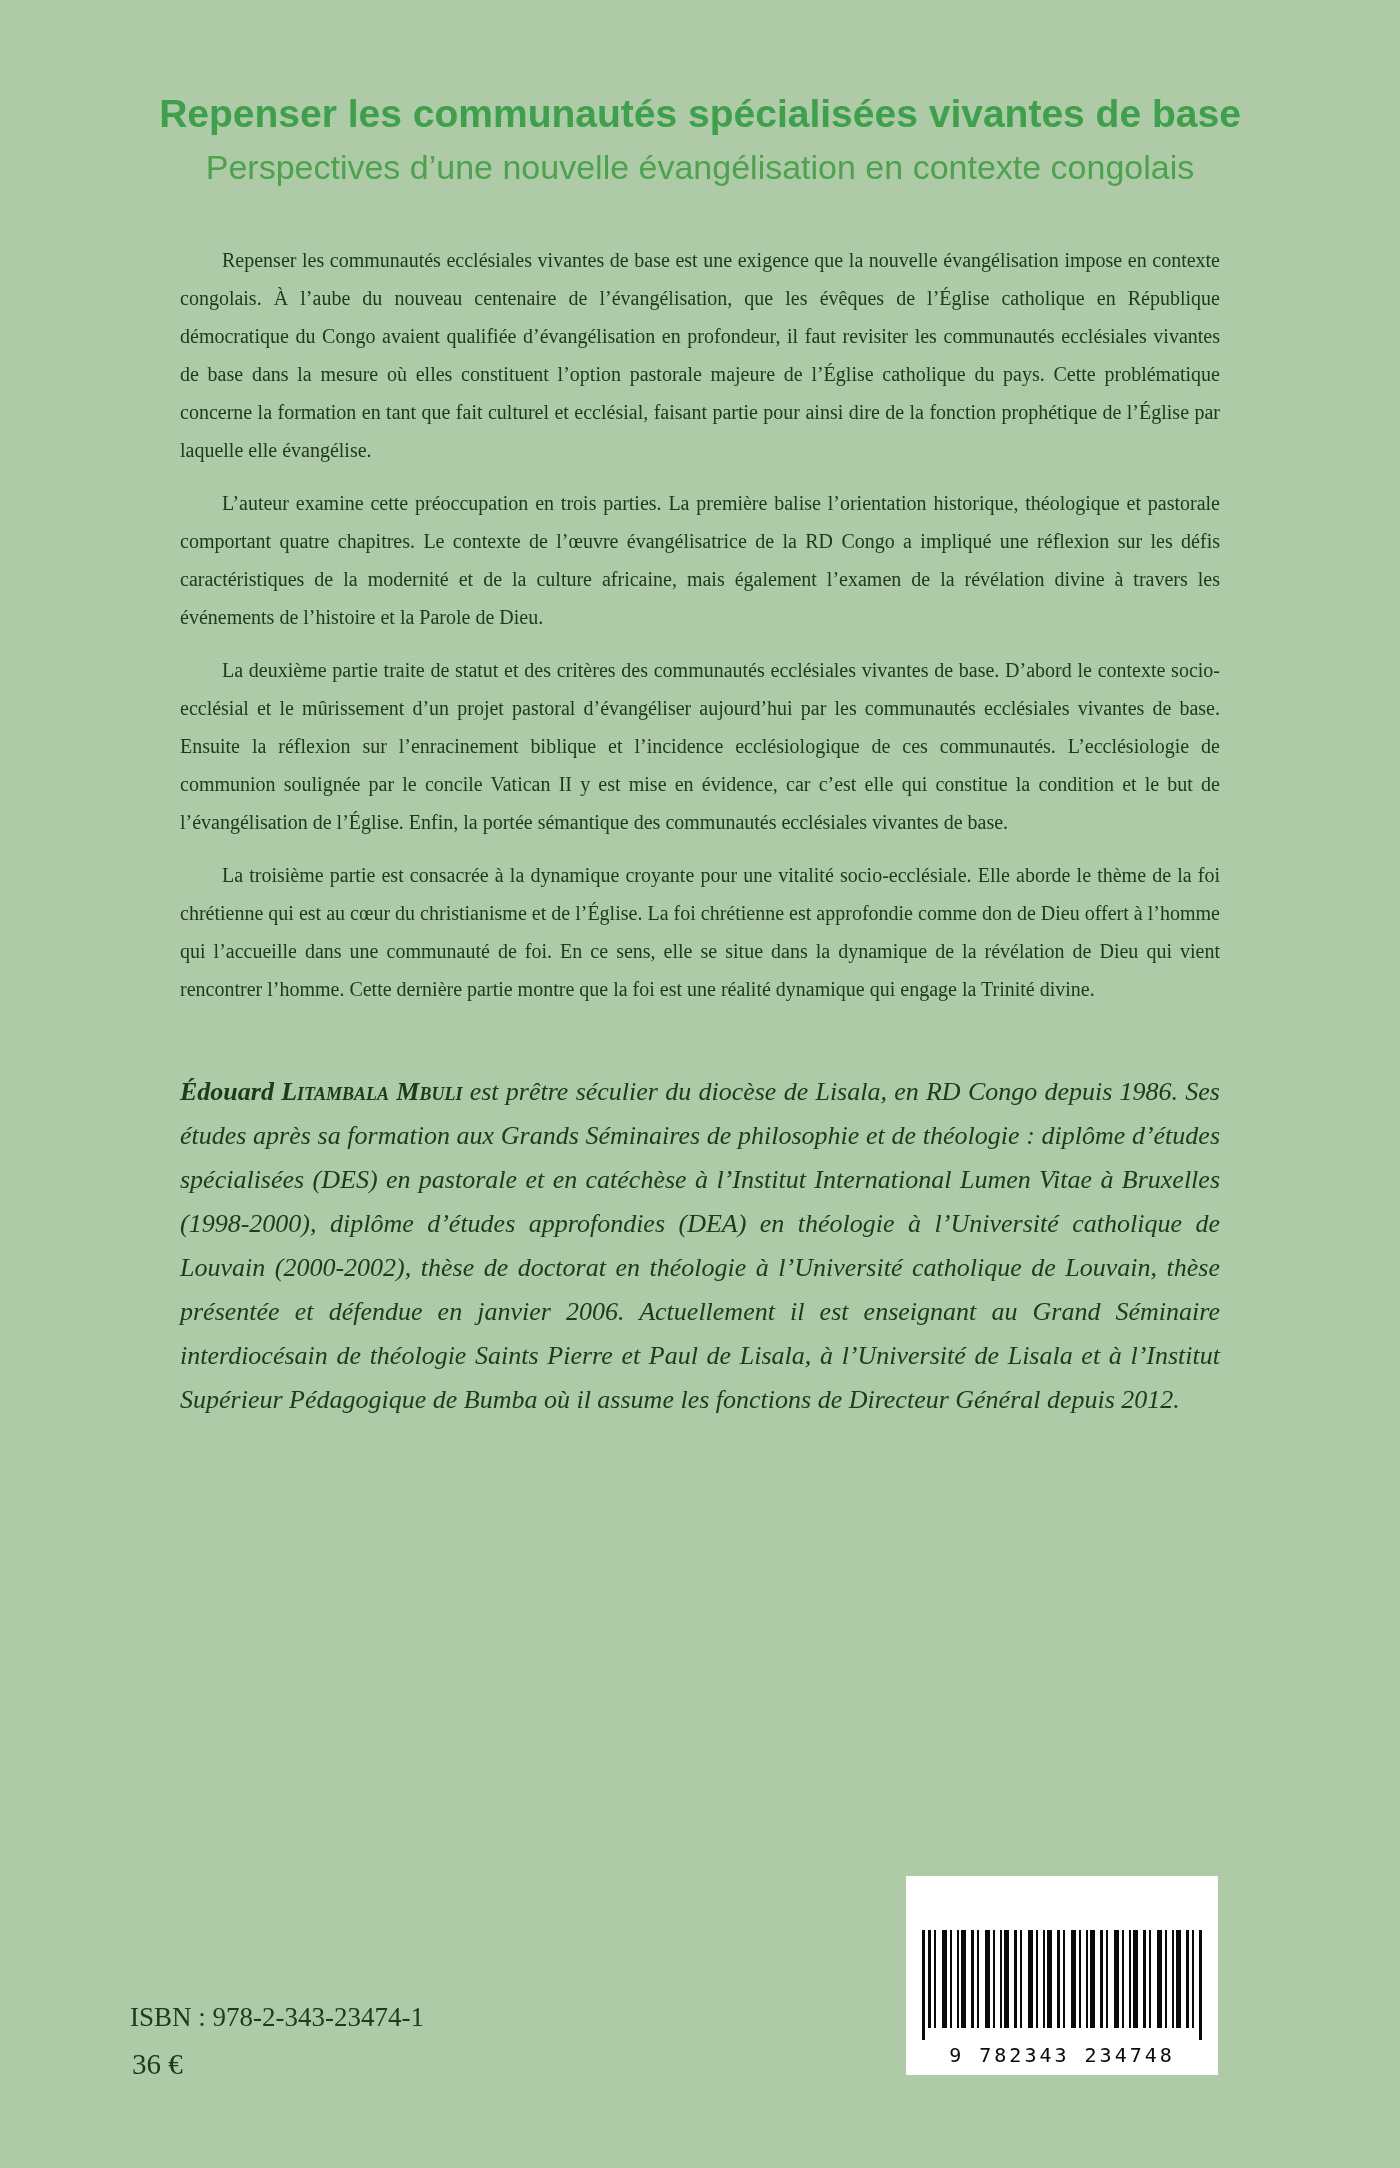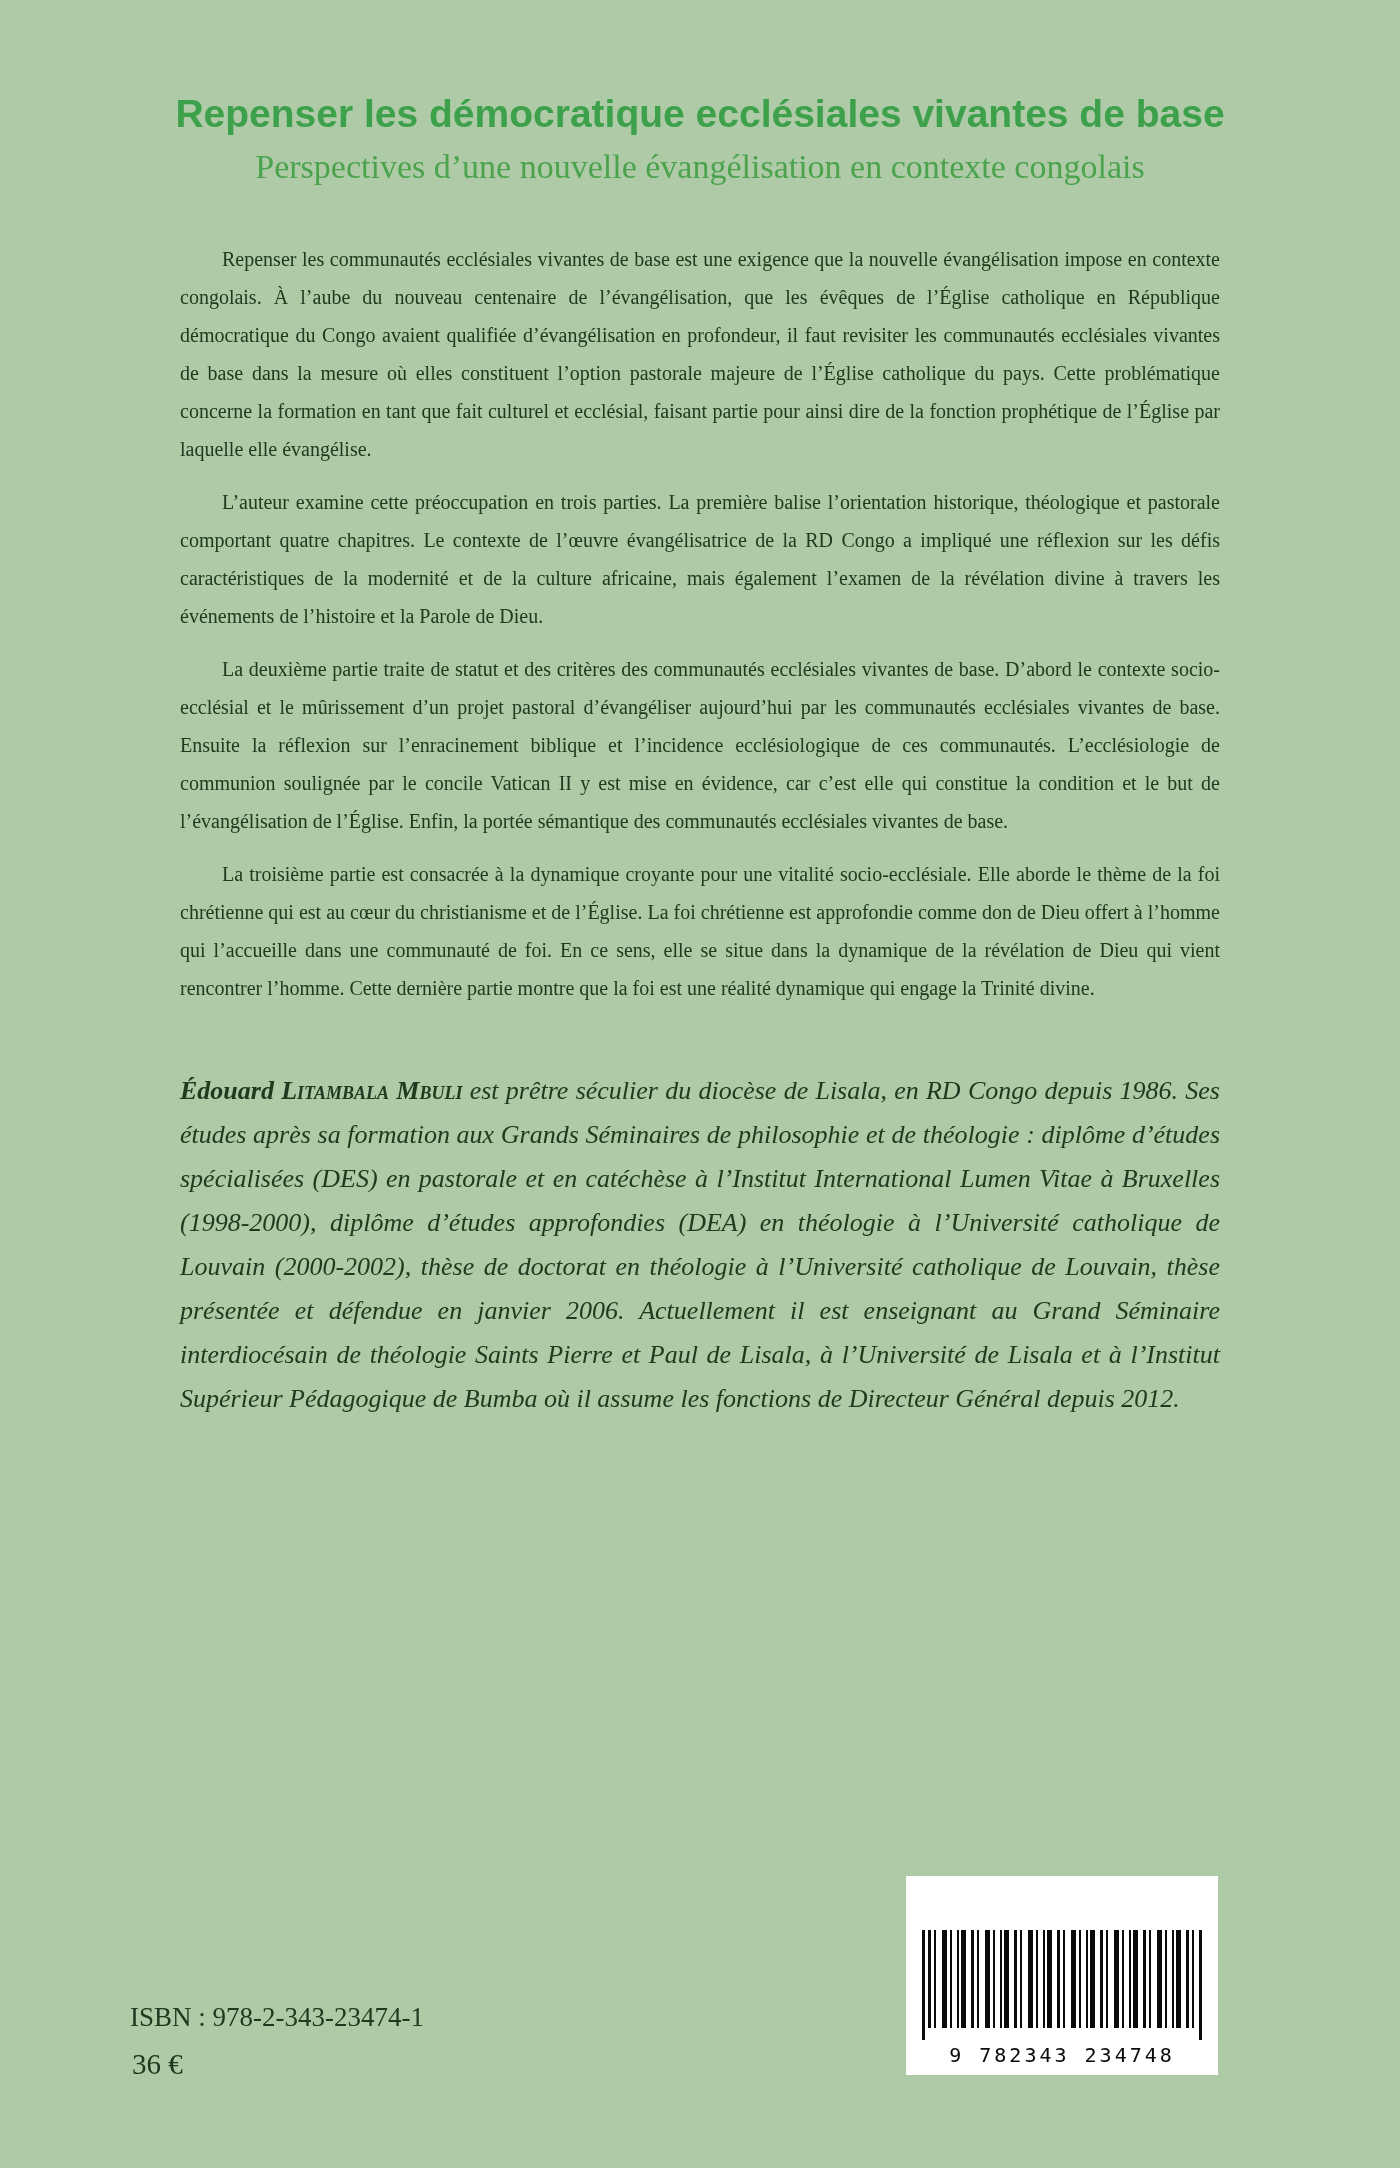--- a/index.html
+++ b/index.html
@@ -37,21 +37,20 @@
     font-size: 39px;
     font-weight: bold;
     color: var(--title);
   }
 
   .subtitle {
     margin-top: 12px;
     font-size: 34px;
     font-weight: normal;
     color: var(--subtitle);
-    font-family: Liberation Serif, serif;
   }
 
   .synopsis {
     width: 1040px;
     margin: 54px auto 0 auto;
   }
 
   .synopsis p {
     font-size: 20px;
     line-height: 38px;
@@ -148,21 +147,21 @@
     color: var(--barcode-ink);
     background: var(--barcode-bg);
   }
 </style>
 </head>
 <body>
 
 <div class="cover">
 
   <header class="header">
-    <h1 class="title">Repenser les démocratique ecclésiales vivantes de base</h1>
+    <h1 class="title">Repenser les communautés spécialisées vivantes de base</h1>
     <h2 class="subtitle">Perspectives d’une nouvelle évangélisation en contexte congolais</h2>
   </header>
 
   <main class="synopsis">
     <p>Repenser les communautés ecclésiales vivantes de base est une exigence que la nouvelle évangélisation impose en contexte congolais. À l’aube du nouveau centenaire de l’évangélisation, que les évêques de l’Église catholique en République démocratique du Congo avaient qualifiée d’évangélisation en profondeur, il faut revisiter les communautés ecclésiales vivantes de base dans la mesure où elles constituent l’option pastorale majeure de l’Église catholique du pays. Cette problématique concerne la formation en tant que fait culturel et ecclésial, faisant partie pour ainsi dire de la fonction prophétique de l’Église par laquelle elle évangélise.</p>
     <p>L’auteur examine cette préoccupation en trois parties. La première balise l’orientation historique, théologique et pastorale comportant quatre chapitres. Le contexte de l’œuvre évangélisatrice de la RD Congo a impliqué une réflexion sur les défis caractéristiques de la modernité et de la culture africaine, mais également l’examen de la révélation divine à travers les événements de l’histoire et la Parole de Dieu.</p>
     <p>La deuxième partie traite de statut et des critères des communautés ecclésiales vivantes de base. D’abord le contexte socio-ecclésial et le mûrissement d’un projet pastoral d’évangéliser aujourd’hui par les communautés ecclésiales vivantes de base. Ensuite la réflexion sur l’enracinement biblique et l’incidence ecclésiologique de ces communautés. L’ecclésiologie de communion soulignée par le concile Vatican II y est mise en évidence, car c’est elle qui constitue la condition et le but de l’évangélisation de l’Église. Enfin, la portée sémantique des communautés ecclésiales vivantes de base.</p>
     <p>La troisième partie est consacrée à la dynamique croyante pour une vitalité socio-ecclésiale. Elle aborde le thème de la foi chrétienne qui est au cœur du christianisme et de l’Église. La foi chrétienne est approfondie comme don de Dieu offert à l’homme qui l’accueille dans une communauté de foi. En ce sens, elle se situe dans la dynamique de la révélation de Dieu qui vient rencontrer l’homme. Cette dernière partie montre que la foi est une réalité dynamique qui engage la Trinité divine.</p>
   </main>
 

